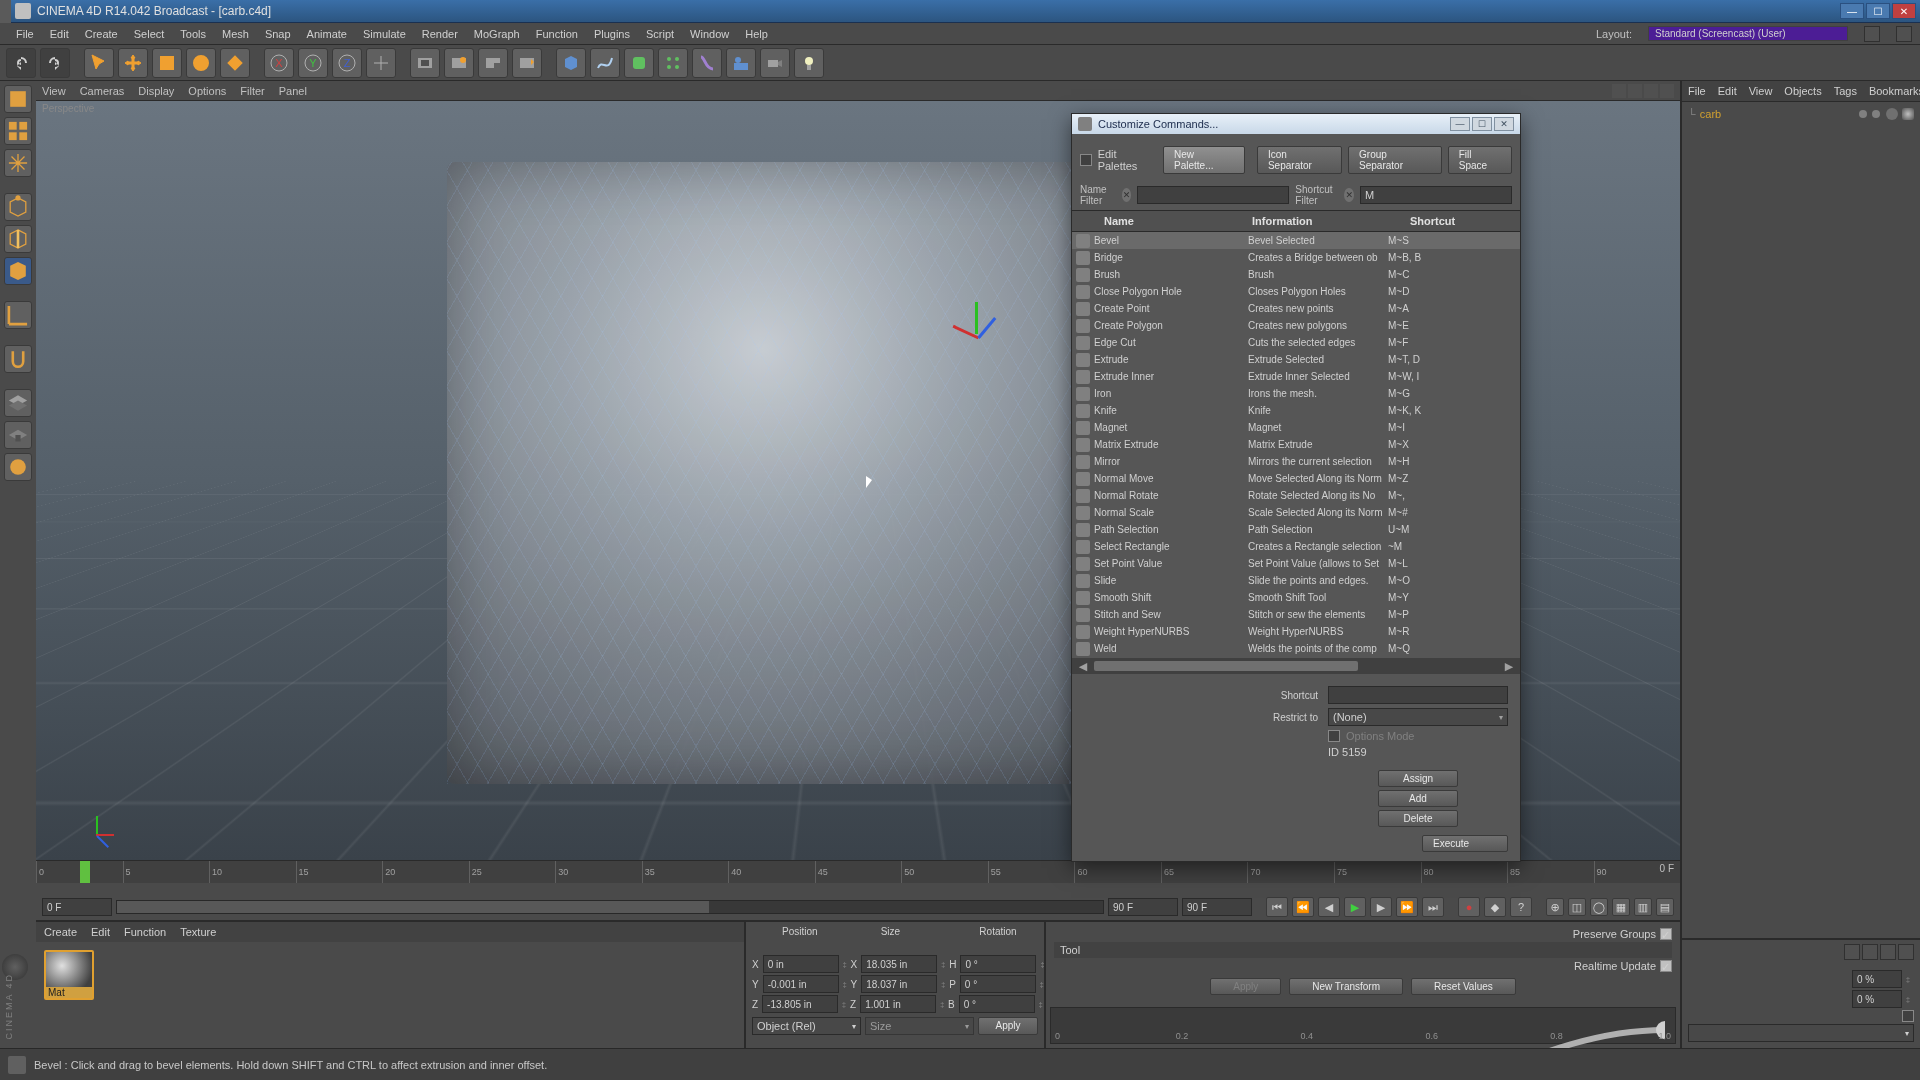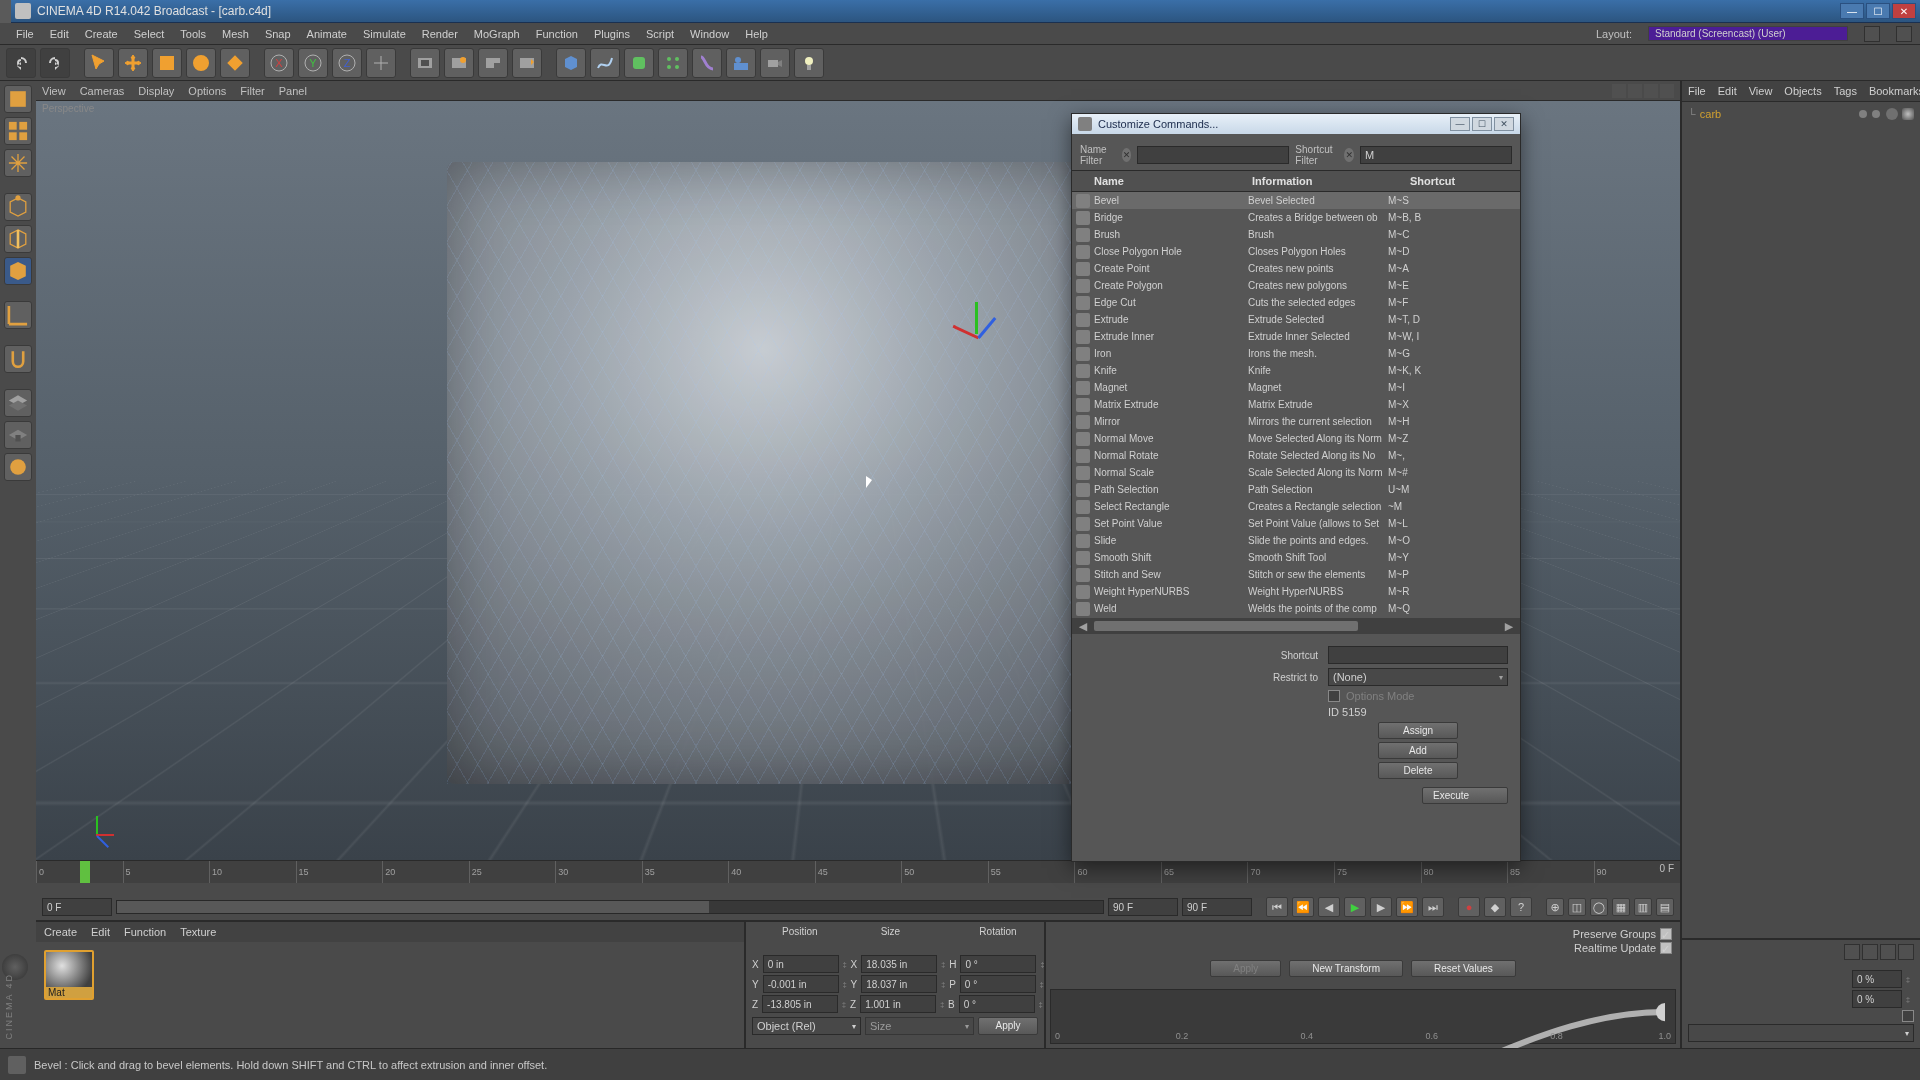--- a/index.html
+++ b/index.html
@@ -107,21 +107,21 @@
 .tbl-scroll { height:16px; background:#404040; display:flex; align-items:center; padding:0 4px;}
 .tbl-scroll-thumb { height:10px; width:60%; background:#707070; border-radius:2px; margin-left:4px;}
 .tbl-scroll-arrow { width:14px; text-align:center; color:#a0a0a0;}
 
 .dlg-bottom { padding:8px 12px;}
 .form-row { display:flex; align-items:center; gap:10px; margin:4px 0; justify-content:flex-end;}
 .form-label { width:80px; text-align:right; font-size:10px;}
 .form-inp { width:180px; height:18px; background:#404040; border:1px solid #2a2a2a; padding:0 4px;}
 .form-dd { width:180px; height:18px; background:#484848; border:1px solid #2a2a2a; padding:0 4px; display:flex; align-items:center; justify-content:space-between;}
 .form-dd::after { content:"▾"; font-size:8px; color:#a0a0a0;}
-.btn-row { display:flex; justify-content:flex-end; gap:0; margin-top:4px;}
+.btn-row { display:flex; justify-content:flex-end; gap:0; margin-top:12px;}
 .btn-row .dlg-btn { width:80px; text-align:center;}
 .execute-row { display:flex; justify-content:flex-end; margin-top:8px;}
 .execute-row .dlg-btn { width:86px;}
 
 
 .timeline { height:34px; background:#4a4a4a; border-top:1px solid #2a2a2a;}
 .ruler { height:22px; background:#404040; position:relative; display:flex;}
 .ruler .tick { flex:1; border-left:1px solid #606060; position:relative;}
 .ruler .tick span { position:absolute; top:6px; left:2px; font-size:9px; color:#a0a0a0;}
 .ruler .marker { position:absolute; left:44px; top:0; width:10px; height:100%; background:#60c040;}
@@ -616,20 +616,21 @@
           <div class="dlg-btn" style="width:60px;text-align:center;">Apply</div>
         </div>
       </div>
 
       <div class="attr-panel">
         <div class="attr-top">
           <div class="pg-row">
               <span>Preserve Groups</span>
               <div class="dlg-check" style="background:#c0c0c0;">✓</div>
             </div>
+          <div class="tool-label">Tool</div>
           <div class="pg-row">
               <span>Realtime Update</span>
               <div class="dlg-check" style="background:#c0c0c0;">✓</div>
             </div>
           <div class="attr-btn-row">
             <div class="dlg-btn dis">Apply</div>
             <div class="dlg-btn">New Transform</div>
             <div class="dlg-btn">Reset Values</div>
           </div>
         </div>
@@ -705,30 +706,39 @@
   <div class="dlg-title">
     <span style="width:14px;height:14px;background:#808080;border-radius:2px;margin-right:6px;"></span>
     <span class="dlg-title-text">Customize Commands...</span>
     <div class="dlg-winbtns">
       <div class="dlg-winbtn">—</div>
       <div class="dlg-winbtn">☐</div>
       <div class="dlg-winbtn">✕</div>
     </div>
   </div>
   <div style="height:6px;background:#565656;"></div>
+  <div class="dlg-row">
+    <div class="dlg-check"></div>
+    <span>Edit Palettes</span>
+    <div class="dlg-btn hl">New Palette...</div>
+    <div style="flex:1"></div>
+    <div class="dlg-btn">Icon Separator</div>
+    <div class="dlg-btn">Group Separator</div>
+    <div class="dlg-btn">Fill Space</div>
+  </div>
   <div class="filter-row">
     <span class="filter-label">Name Filter</span>
     <div class="filter-clear">✕</div>
     <input class="filter-inp" style="">
     <span class="filter-label">Shortcut Filter</span>
     <div class="filter-clear">✕</div>
     <input class="filter-inp" style="flex: 0 0 110px;" value="M">
   </div>
   <div class="tbl-head">
-    <div class="col-name" style="padding-left:22px;">Name</div>
+    <div class="col-name" style="padding-left:32px;">Name</div>
     <div class="col-info">Information</div>
     <div class="col-sc">Shortcut</div>
   </div>
   <div class="tbl-body" id="cmd-tbl">
       <div class="tbl-row sel">
         <div class="cmd-ico"></div>
     <div class="cmd-name">Bevel</div>
     <div class="cmd-info">Bevel Selected</div>
     <div class="cmd-sc">M~S</div>
       </div>

